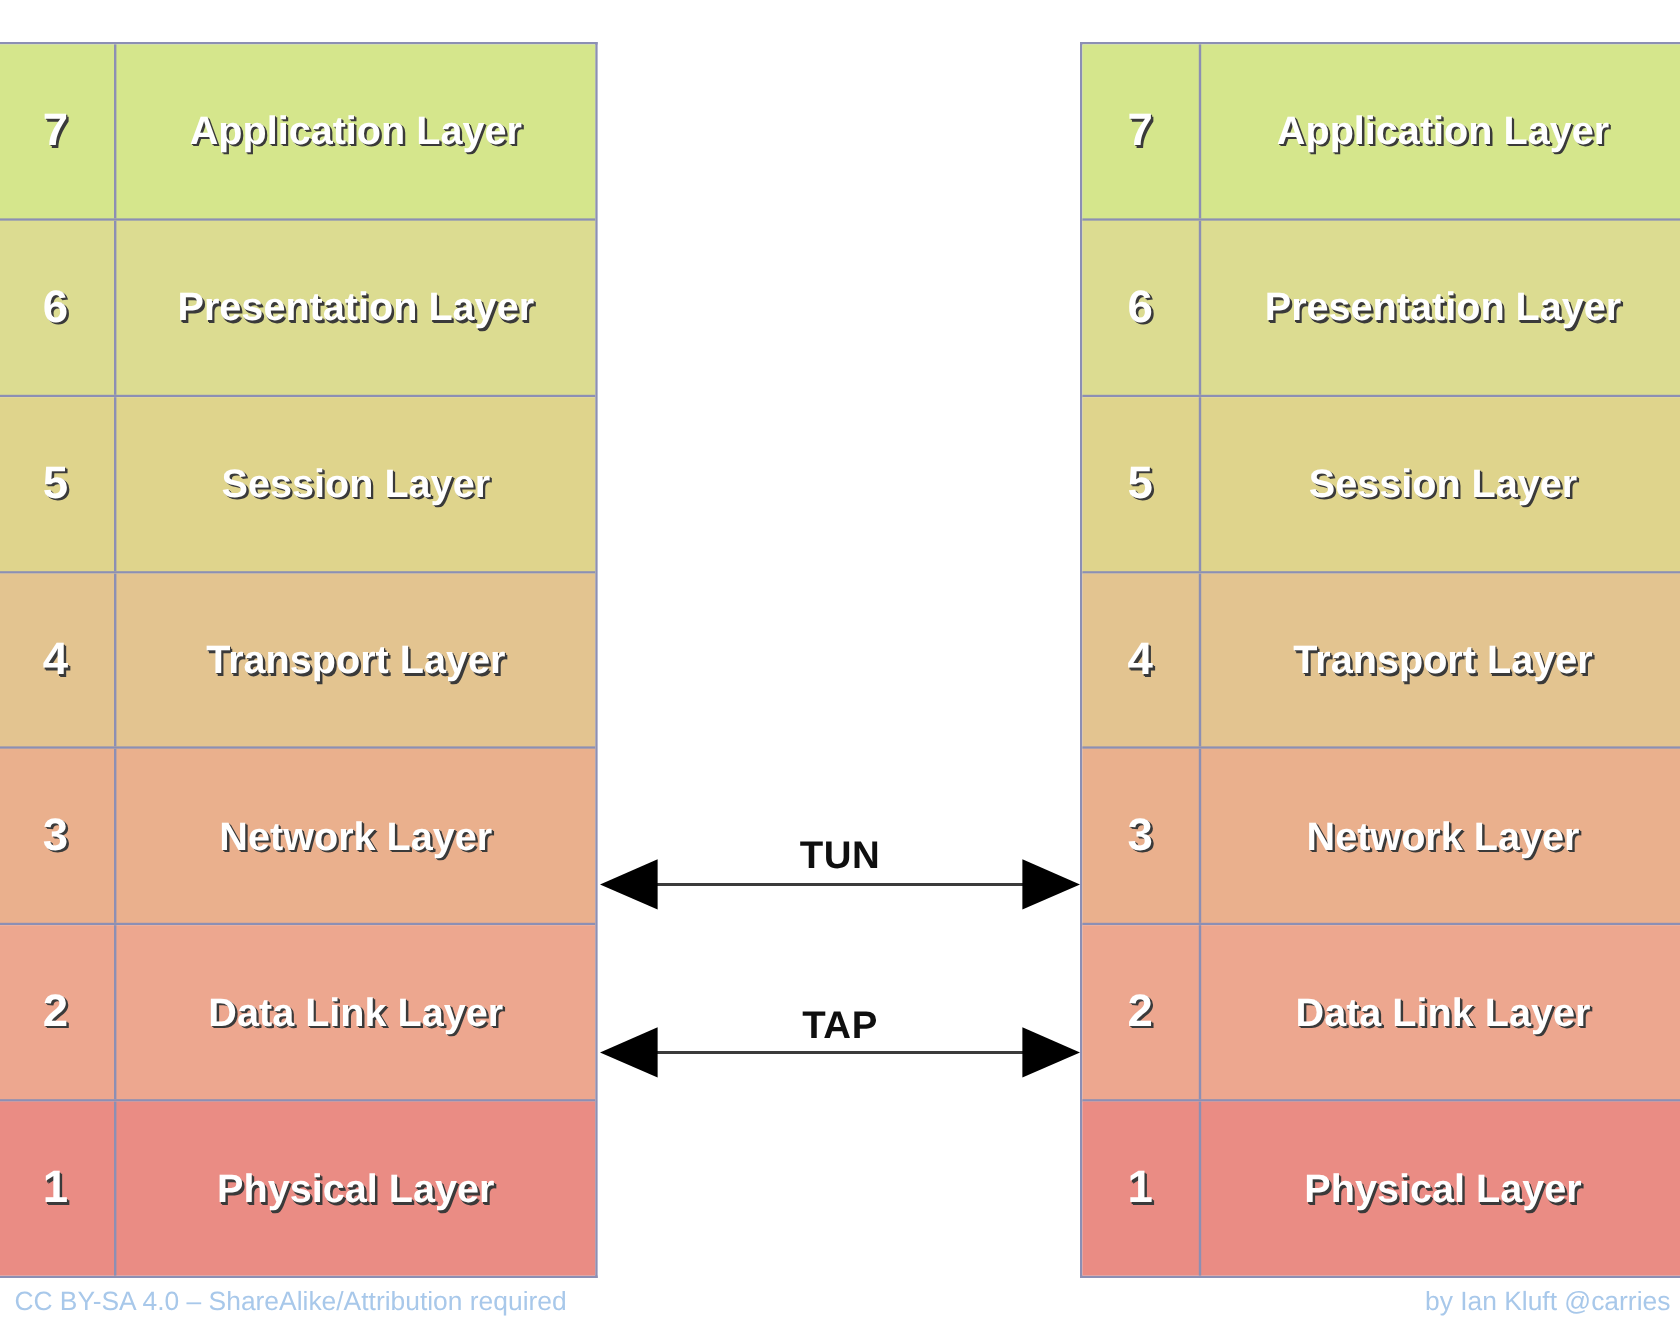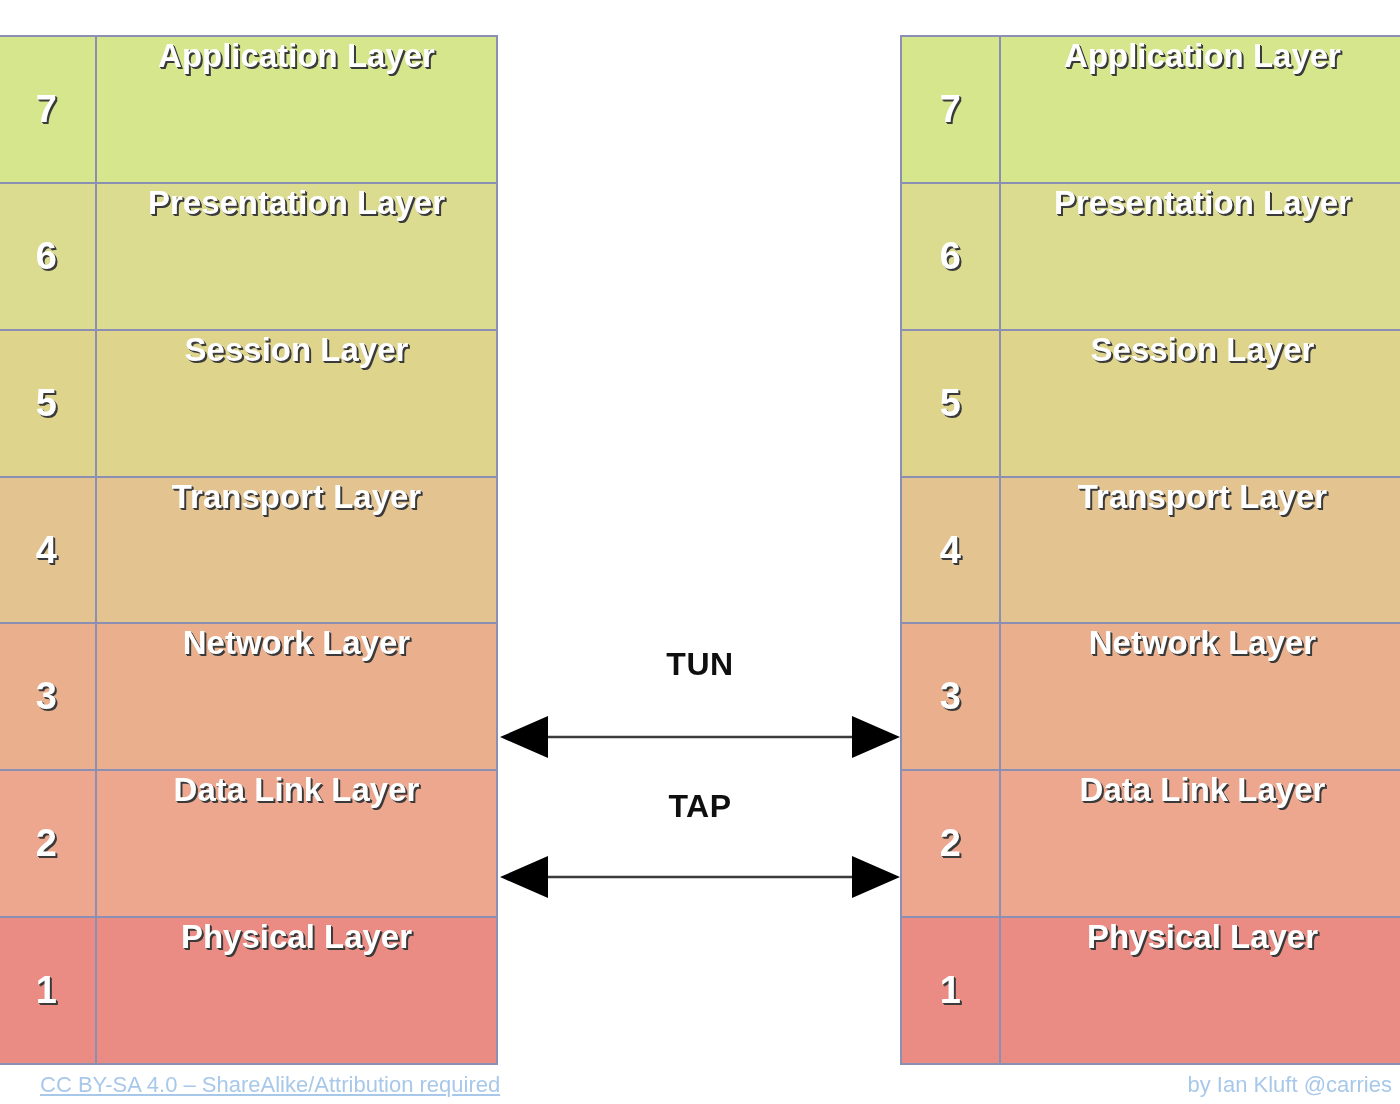--- a/index.html
+++ b/index.html
@@ -49,20 +49,21 @@
     flex: 0 0 99px;
     box-sizing: border-box;
     border-right: 2px solid #8c8fb4;
     display: flex;
     align-items: center;
     justify-content: center;
   }
   .name-cell {
     flex: 1 1 auto;
     display: flex;
+    align-items: center;
     justify-content: center;
     min-width: 0;
   }
 
   .num-text {
     font-size: 38px;
     font-weight: bold;
     color: #ffffff;
     text-shadow: 2px 2px 0 #3a3a3a, 1px 1px 0 #3a3a3a;
     letter-spacing: 0.5px;
@@ -81,20 +82,21 @@
     left: 500px;
     width: 400px;
     text-align: center;
   }
   .channel-title {
     font-size: 32px;
     font-weight: bold;
     color: #0f0f0f;
     line-height: 1.05;
     letter-spacing: 0.5px;
+    margin-top: 48px;
   }
   .channel-sub {
     font-size: 25px;
     font-style: italic;
     color: #111111;
     line-height: 1.15;
     margin-top: 2px;
     white-space: nowrap;
   }
   .arrow-svg {
@@ -112,21 +114,21 @@
     width: 1400px;
     height: 40px;
   }
   .footer-text {
     position: absolute;
     bottom: 4px;
     font-size: 22px;
     color: #a8c8ea;
     white-space: nowrap;
   }
-  .footer-left  { left: 40px; text-decoration: underline; }
+  .footer-left  { left: 12px; }
   .footer-right { right: 8px; }
 </style>
 </head>
 <body>
 
 <div id="stage">
 
   <div class="stack left">
     <div class="layer-row" style="background:#d5e68c">
       <div class="num-cell">

